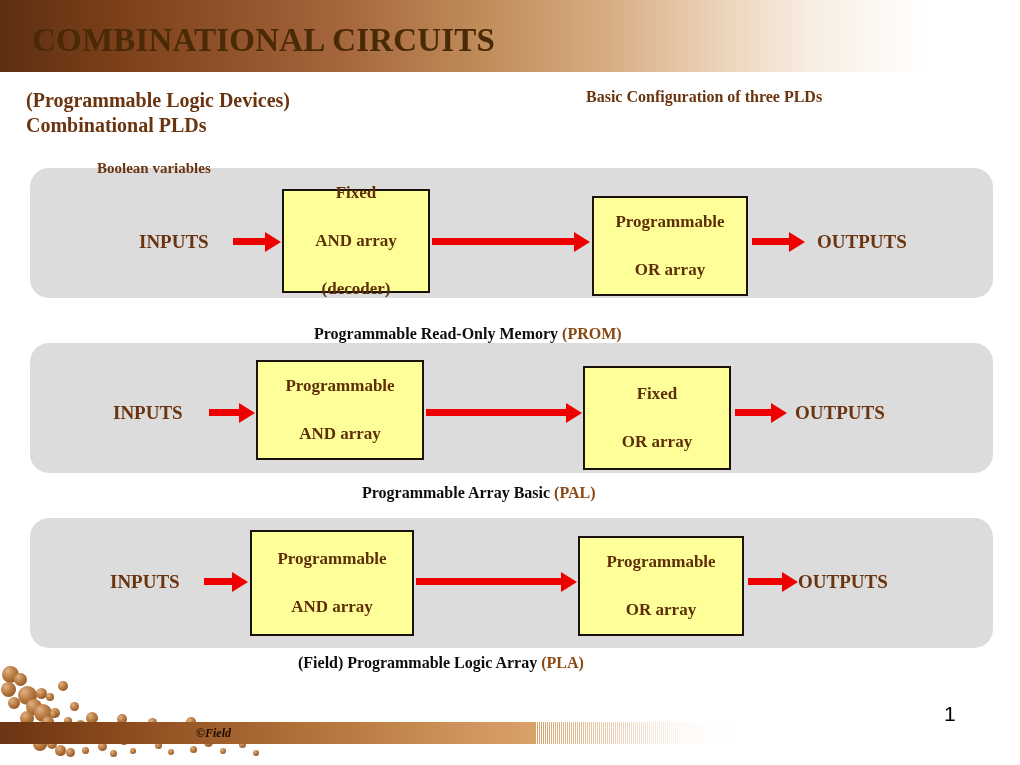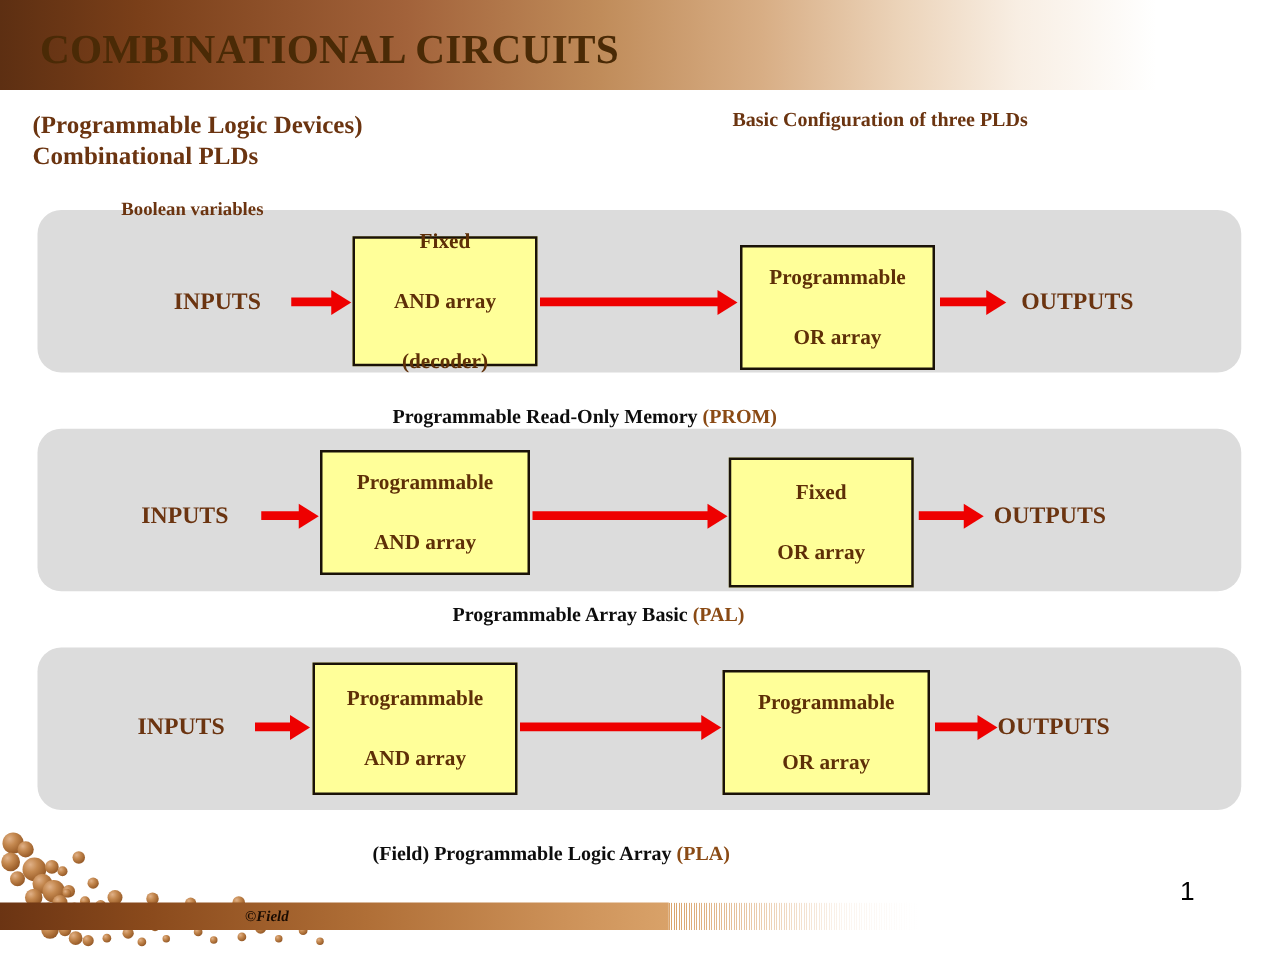--- a/index.html
+++ b/index.html
@@ -289,21 +289,21 @@
 <div class="array-box" id="box-3b">
   <span>
     <span>Programmable</span><br>
     <span>OR array</span>
   </span>
 </div>
 
 <div class="arrow" style="left:748px; top:578px; width:35px;"></div>
 <div class="io-label" style="left:798px; top:571px;">OUTPUTS</div>
 
-<div class="caption" style="left:298px; top:654px;margin-top:21px;"><span>(Field) Programmable Logic Array </span><span class="acronym">(PLA)</span></div>
+<div class="caption" style="left:298px; top:654px;"><span>(Field) Programmable Logic Array </span><span class="acronym">(PLA)</span></div>
 
 <div id="footer-decoration">
   <div class="bubble" style="left:2px;  top:666px; width:17px; height:17px;"></div>
   <div class="bubble" style="left:14px; top:673px; width:13px; height:13px;"></div>
   <div class="bubble" style="left:1px;  top:682px; width:15px; height:15px;"></div>
   <div class="bubble" style="left:18px; top:686px; width:19px; height:19px;"></div>
   <div class="bubble" style="left:8px;  top:697px; width:12px; height:12px;"></div>
   <div class="bubble" style="left:26px; top:699px; width:16px; height:16px;"></div>
   <div class="bubble" style="left:36px; top:688px; width:11px; height:11px;"></div>
   <div class="bubble" style="left:20px; top:711px; width:14px; height:14px;"></div>

